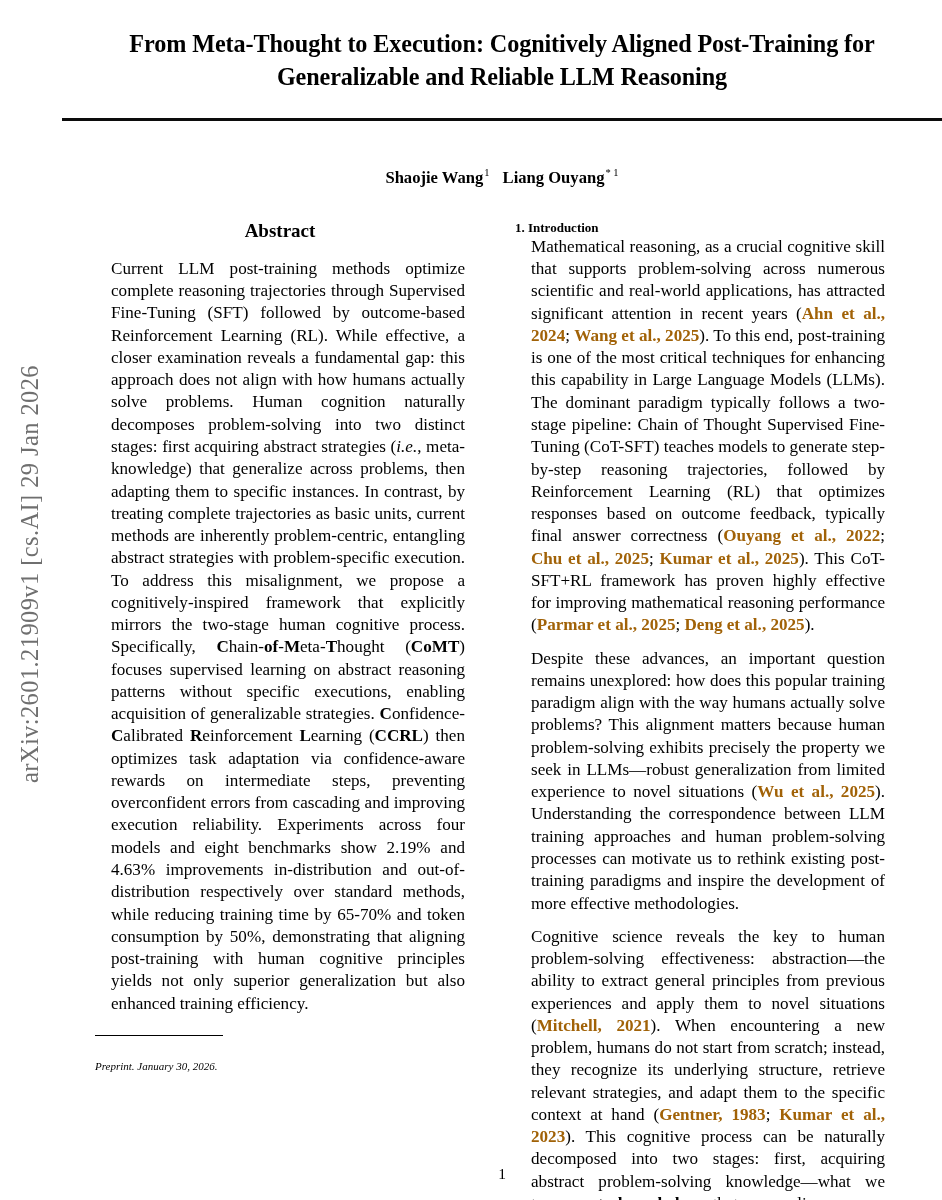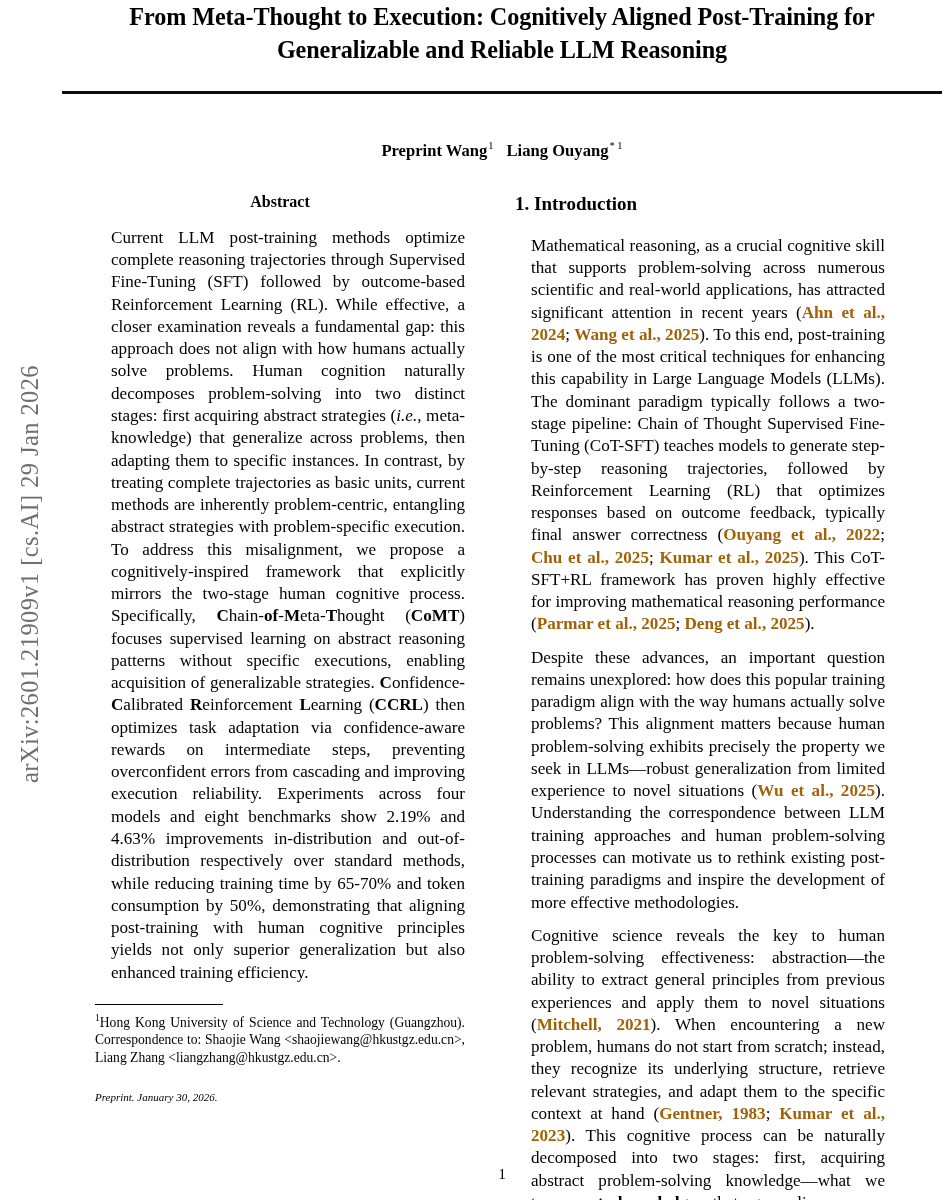--- a/index.html
+++ b/index.html
@@ -43,20 +43,21 @@
   #page {
     position: absolute;
     left: 62px;
     top: 0;
     width: 880px;
     height: 1200px;
   }
 
   
   #title-block {
+    padding-top: 27px;
   }
   #paper-title {
     font-size: 24.2px;
     font-weight: bold;
     line-height: 1.37;
     text-align: center;
     margin: 0 6px;
     letter-spacing: -0.1px;
   }
   #title-rule {
@@ -94,29 +95,29 @@
   .col-left {
     margin-left: 33px;
   }
   .col-gutter {
     width: 50px;
     flex: none;
   }
 
   .section-head-center {
     text-align: center;
-    font-size: 16px;
+    font-size: 19px;
     font-weight: bold;
     margin: 0 0 16px 0;
     font-family: Liberation Serif, serif;
   }
   .section-head {
-    font-size: 19px;
-    font-weight: bold;
-    margin: 0 0 20px 0;
+    font-size: 13px;
+    font-weight: bold;
+    margin: 0 0 0 0;
   }
 
   p.body {
     margin: 0 0 11px 16px;
     font-size: 17.1px;
     line-height: 1.303;
     text-align: justify;
     text-justify: inter-word;
     hyphens: manual;
   }
@@ -171,34 +172,33 @@
 </div>
 
 <div id="page">
 
   <div id="title-block">
     <h1 id="paper-title">From Meta-Thought to Execution: Cognitively Aligned Post-Training for Generalizable and Reliable LLM Reasoning</h1>
     <div id="title-rule"></div>
   </div>
 
   <div id="authors">
-    <span>Preprint Wang</span><span class="sup">1</span><span class="gap"></span><span>Liang Ouyang</span><span class="sup">* 1</span>
+    <span>Shaojie Wang</span><span class="sup">1</span><span class="gap"></span><span>Liang Ouyang</span><span class="sup">* 1</span>
   </div>
 
   <div id="columns">
 
     <div class="col col-left">
 
       <h2 class="section-head-center">Abstract</h2>
 
       <p class="body"><span>Current LLM post-training methods optimize complete reasoning trajectories through Supervised Fine-Tuning (SFT) followed by outcome-based Reinforcement Learning (RL). While effective, a closer examination reveals a fundamental gap: this approach does not align with how humans actually solve problems. Human cognition naturally decomposes problem-solving into two distinct stages: first acquiring abstract strategies (</span><span class="ital">i.e.</span><span>, meta-knowledge) that generalize across problems, then adapting them to specific instances. In contrast, by treating complete trajectories as basic units, current methods are inherently problem-centric, entangling abstract strategies with problem-specific execution. To address this misalignment, we propose a cognitively-inspired framework that explicitly mirrors the two-stage human cognitive process. Specifically, </span><span class="bold">C</span><span>hain-</span><span class="bold">of</span><span>-</span><span class="bold">M</span><span>eta-</span><span class="bold">T</span><span>hought (</span><span class="bold">CoMT</span><span>) focuses supervised learning on abstract reasoning patterns without specific executions, enabling acquisition of generalizable strategies. </span><span class="bold">C</span><span>onfidence-</span><span class="bold">C</span><span>alibrated </span><span class="bold">R</span><span>einforcement </span><span class="bold">L</span><span>earning (</span><span class="bold">CCRL</span><span>) then optimizes task adaptation via confidence-aware rewards on intermediate steps, preventing overconfident errors from cascading and improving execution reliability. Experiments across four models and eight benchmarks show 2.19% and 4.63% improvements in-distribution and out-of-distribution respectively over standard methods, while reducing training time by 65-70% and token consumption by 50%, demonstrating that aligning post-training with human cognitive principles yields not only superior generalization but also enhanced training efficiency.</span></p>
 
       <div id="footnote-area">
         <div id="footnote-rule"></div>
-        <p id="footnote-text"><span class="fn-sup">1</span><span>Hong Kong University of Science and Technology (Guangzhou). Correspondence to: Shaojie Wang &lt;shaojiewang@hkustgz.edu.cn&gt;, Liang Zhang &lt;liangzhang@hkustgz.edu.cn&gt;.</span></p>
         <div id="preprint-line">Preprint. January 30, 2026.</div>
       </div>
 
     </div>
 
     <div class="col-gutter"></div>
 
     <div class="col col-right">
 
       <h2 class="section-head">1. Introduction</h2>

